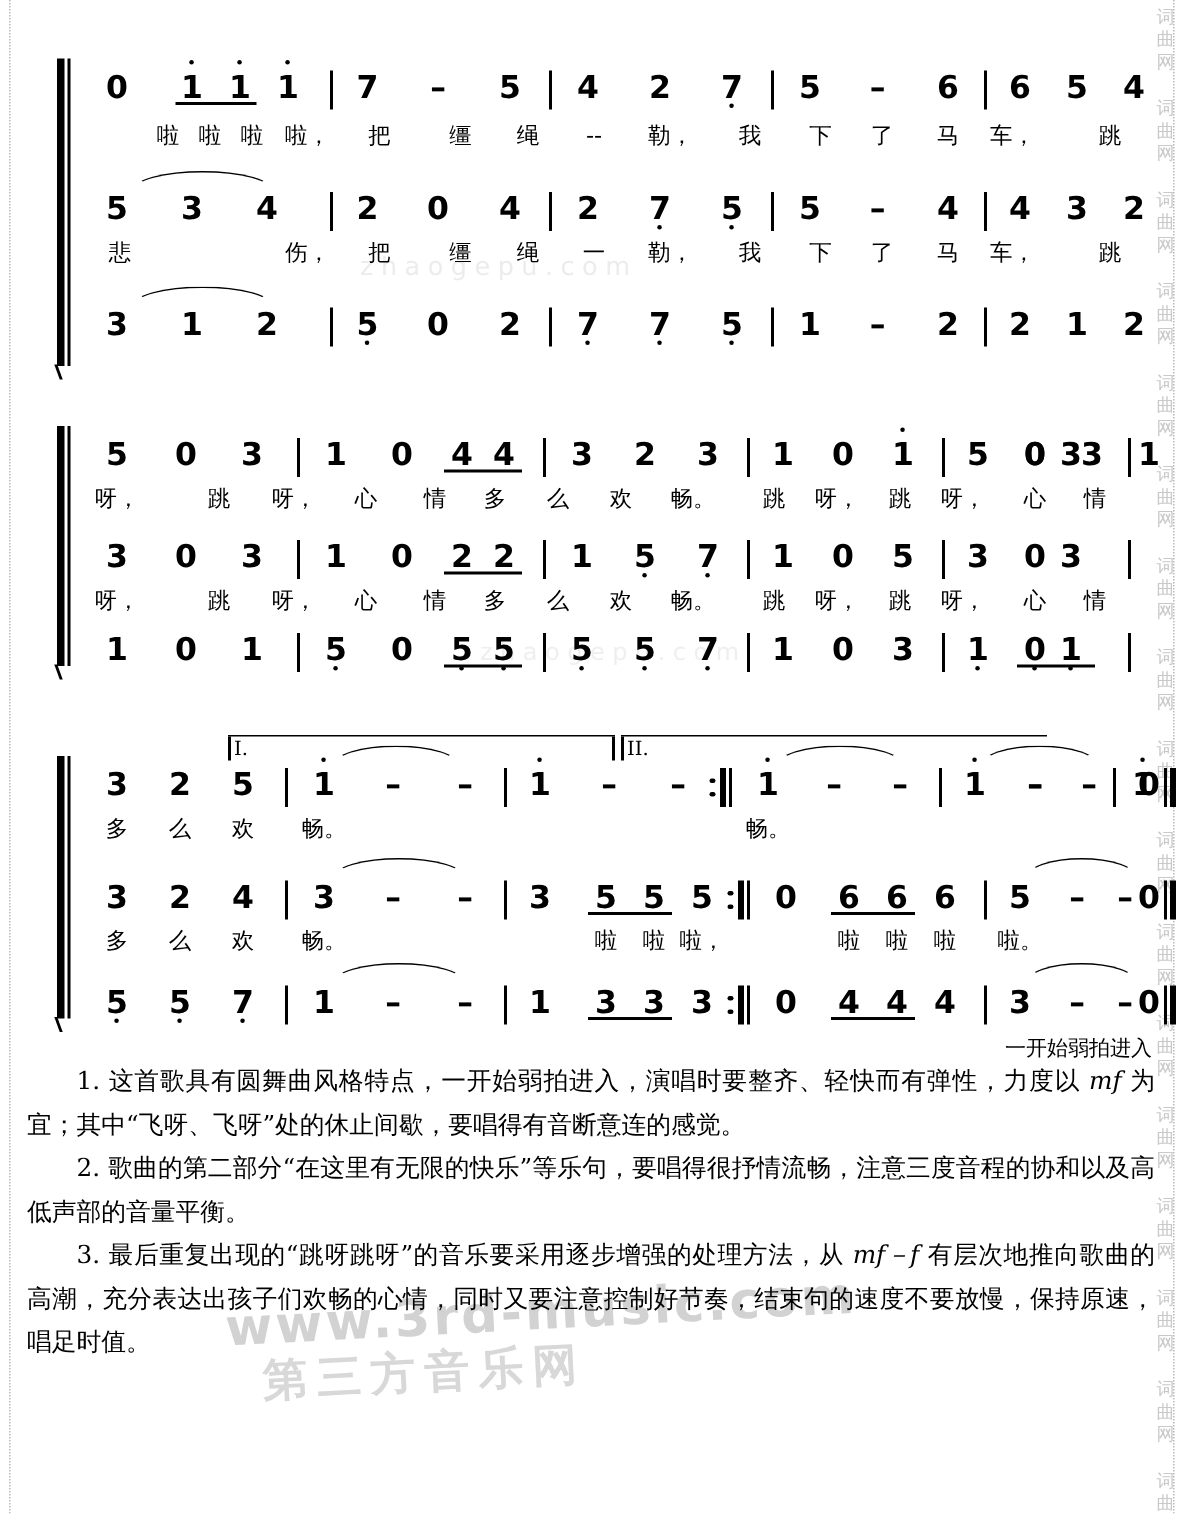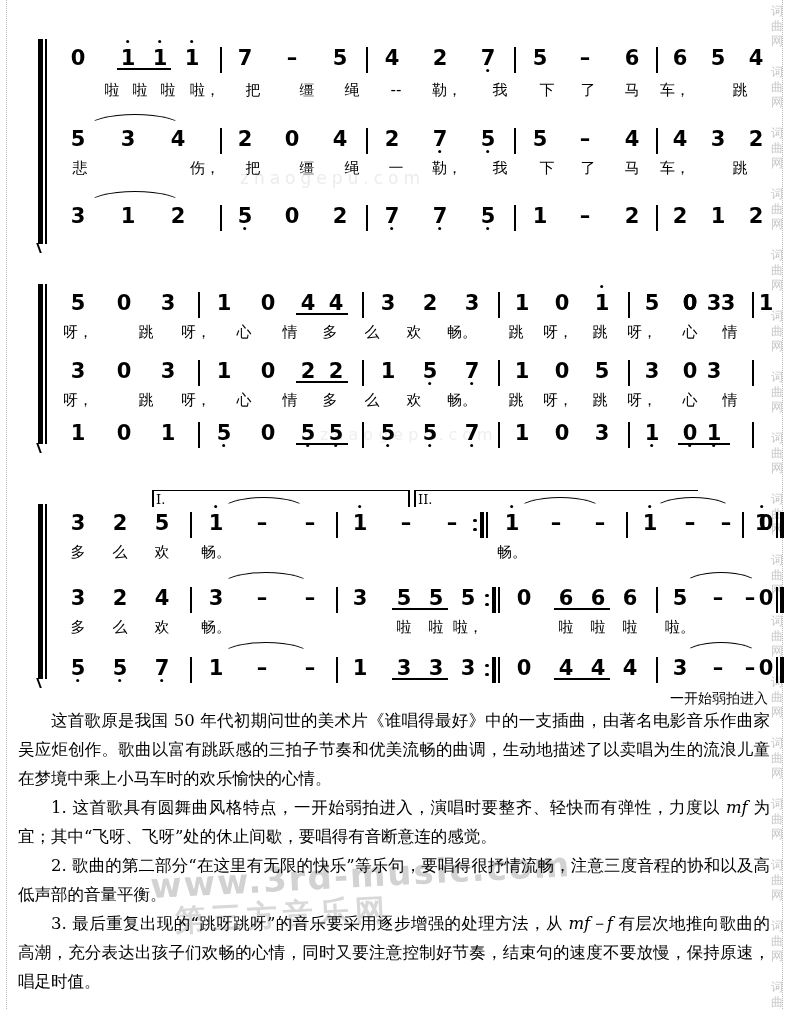--- a/index.html
+++ b/index.html
@@ -566,17 +566,16 @@
     <div class="n" style="left:766px;top:655px;">0</div>
     <div class="endbar" style="left:776px;top:657px;height:26px;">
       <div class="t" style=""></div>
       <div class="k" style=""></div>
     </div>
   </div>
 
 <div class="credit" style="top:690px;">一开始弱拍进入</div>
 
 <div id="prose">
-  <p>这首歌原是我国 50 年代初期问世的美术片《谁唱得最好》中的一支插曲，由著名电影音乐作曲家吴应炬创作。歌曲以富有跳跃感的三拍子节奏和优美流畅的曲调，生动地描述了以卖唱为生的流浪儿童在梦境中乘上小马车时的欢乐愉快的心情。</p>
   <p class="flat"><span>1. 这首歌具有圆舞曲风格特点，一开始弱拍进入，演唱时要整齐、轻快而有弹性，力度以 </span><span class="it">mf</span><span> 为宜；其中“飞呀、飞呀”处的休止间歇，要唱得有音断意连的感觉。</span></p>
   <p class="flat">2. 歌曲的第二部分“在这里有无限的快乐”等乐句，要唱得很抒情流畅，注意三度音程的协和以及高低声部的音量平衡。</p>
   <p class="flat"><span>3. 最后重复出现的“跳呀跳呀”的音乐要采用逐步增强的处理方法，从 </span><span class="it">mf－f</span><span> 有层次地推向歌曲的高潮，充分表达出孩子们欢畅的心情，同时又要注意控制好节奏，结束句的速度不要放慢，保持原速，唱足时值。</span></p>
 </div>
 
 </body></html>

